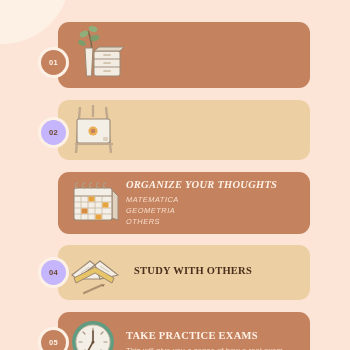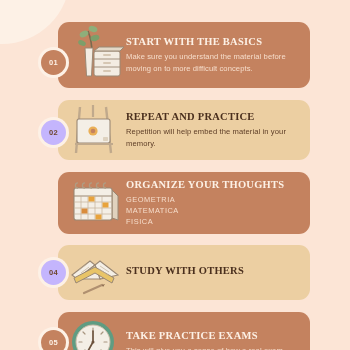--- a/index.html
+++ b/index.html
@@ -130,52 +130,44 @@
         <path d="M19 24 L27 24 L25.5 52 L20.5 52 Z" fill="#f3ece2" stroke="#9a8874" stroke-width="1"></path>
         <rect x="28" y="27" width="26" height="25" rx="2" fill="#f3ece2" stroke="#9a8874" stroke-width="1"></rect>
         <line x1="28" y1="35" x2="54" y2="35" stroke="#9a8874" stroke-width="0.9"></line>
         <line x1="28" y1="43" x2="54" y2="43" stroke="#9a8874" stroke-width="0.9"></line>
         <rect x="37" y="30" width="8" height="2" rx="1" fill="#d6c7b3"></rect>
         <rect x="37" y="38" width="8" height="2" rx="1" fill="#d6c7b3"></rect>
         <rect x="37" y="46" width="8" height="2" rx="1" fill="#d6c7b3"></rect>
         <path d="M28 27 L33 23 L58 23 L54 27 Z" fill="#e3d8c8" stroke="#9a8874" stroke-width="1"></path>
       </svg>
     </div>
-    <div class="card-text">
-      <h3 class="card-title">START WITH THE BASICS</h3>
-      <p class="card-body">Make sure you understand the material before moving on to more difficult concepts.</p>
-    </div>
   </div>
   <div class="badge dark" style="top:47px;">
     <span class="badge-inner">01</span>
   </div>
 
   <div class="step-card light" style="top:100px; height:60px;">
     <div class="art">
       <svg width="58" height="58" viewBox="0 0 58 58">
         <line x1="14" y1="6" x2="10" y2="52" stroke="#c0a98c" stroke-width="2.4"></line>
         <line x1="40" y1="6" x2="45" y2="52" stroke="#c0a98c" stroke-width="2.4"></line>
         <line x1="27" y1="4" x2="27" y2="16" stroke="#c0a98c" stroke-width="2.2"></line>
         <rect x="11" y="18" width="33" height="24" rx="2" fill="#f4efe6" stroke="#9a8874" stroke-width="1.1"></rect>
         <circle cx="27" cy="30" r="4.6" fill="#e8a33c" opacity="0.85"></circle>
         <circle cx="27" cy="30" r="2.3" fill="#c4825f"></circle>
         <line x1="9" y1="43" x2="47" y2="43" stroke="#c0a98c" stroke-width="2"></line>
         <rect x="37" y="36" width="5" height="4" rx="0.8" fill="#ded2bf"></rect>
       </svg>
     </div>
-    <div class="card-text">
-      <h3 class="card-title">REPEAT AND PRACTICE</h3>
-      <p class="card-body">Repetition will help embed the material in your memory.</p>
-    </div>
   </div>
   <div class="badge light" style="top:117px;">
     <span class="badge-inner">02</span>
   </div>
 
-  <div class="step-card dark" style="top:172px; height:62px;">
+  <div class="step-card dark" style="top:172px; height:62px;font-style:italic;">
     <div class="art">
       <svg width="58" height="58" viewBox="0 0 58 58">
         <path d="M46 16 L52 22 L52 46 L46 44 Z" fill="#e0d2be" stroke="#9a8874" stroke-width="1"></path>
         <rect x="8" y="14" width="38" height="32" rx="2" fill="#f4efe6" stroke="#9a8874" stroke-width="1.1"></rect>
         <line x1="8" y1="22" x2="46" y2="22" stroke="#9a8874" stroke-width="1"></line>
         <g stroke="#b09c82" stroke-width="1.3" fill="none">
           <path d="M12 14 a2.6 2.6 0 0 1 0-5.2"></path>
             <path d="M19 14 a2.6 2.6 0 0 1 0-5.2"></path>
           <path d="M26 14 a2.6 2.6 0 0 1 0-5.2"></path>
             <path d="M33 14 a2.6 2.6 0 0 1 0-5.2"></path>
@@ -192,28 +184,28 @@
         </g>
         <rect x="22.5" y="22.5" width="6" height="5" fill="#e8a33c"></rect>
         <rect x="36.5" y="28.5" width="6" height="5" fill="#e8a33c"></rect>
         <rect x="15.5" y="34.5" width="6" height="5" fill="#d98c3c"></rect>
         <rect x="29.5" y="40.5" width="6" height="5" fill="#e8a33c"></rect>
       </svg>
     </div>
     <div class="card-text">
       <h3 class="card-title">ORGANIZE YOUR THOUGHTS</h3>
       <ul class="subject-list">
+        <li>MATEMATICA</li>
         <li>GEOMETRIA</li>
-        <li>MATEMATICA</li>
-        <li>FISICA</li>
+        <li>OTHERS</li>
       </ul>
     </div>
   </div>
 
-  <div class="step-card light" style="top:245px; height:55px;">
+  <div class="step-card light" style="top:245px; height:55px;gap:8px;">
     <div class="art">
       <svg width="58" height="56" viewBox="0 0 58 56">
         <path d="M6 30 L24 16 L29 20 L11 34 Z" fill="#f4efe6" stroke="#9a8874" stroke-width="1.1"></path>
         <path d="M29 20 L34 16 L52 30 L34 34 Z" fill="#f4efe6" stroke="#9a8874" stroke-width="1.1"></path>
         <path d="M11 34 L29 20 L34 34 Z" fill="#f4efe6" stroke="#9a8874" stroke-width="1.1"></path>
         <path d="M8 33 L29 22 L48 33 L46 38 L29 28 L10 38 Z" fill="#e8c468" stroke="#9a8874" stroke-width="1"></path>
         <g stroke="#c3b29a" stroke-width="0.7">
           <line x1="13" y1="25" x2="21" y2="19"></line>
             <line x1="15" y1="28" x2="23" y2="22"></line>
           <line x1="34" y1="21" x2="43" y2="27"></line>

